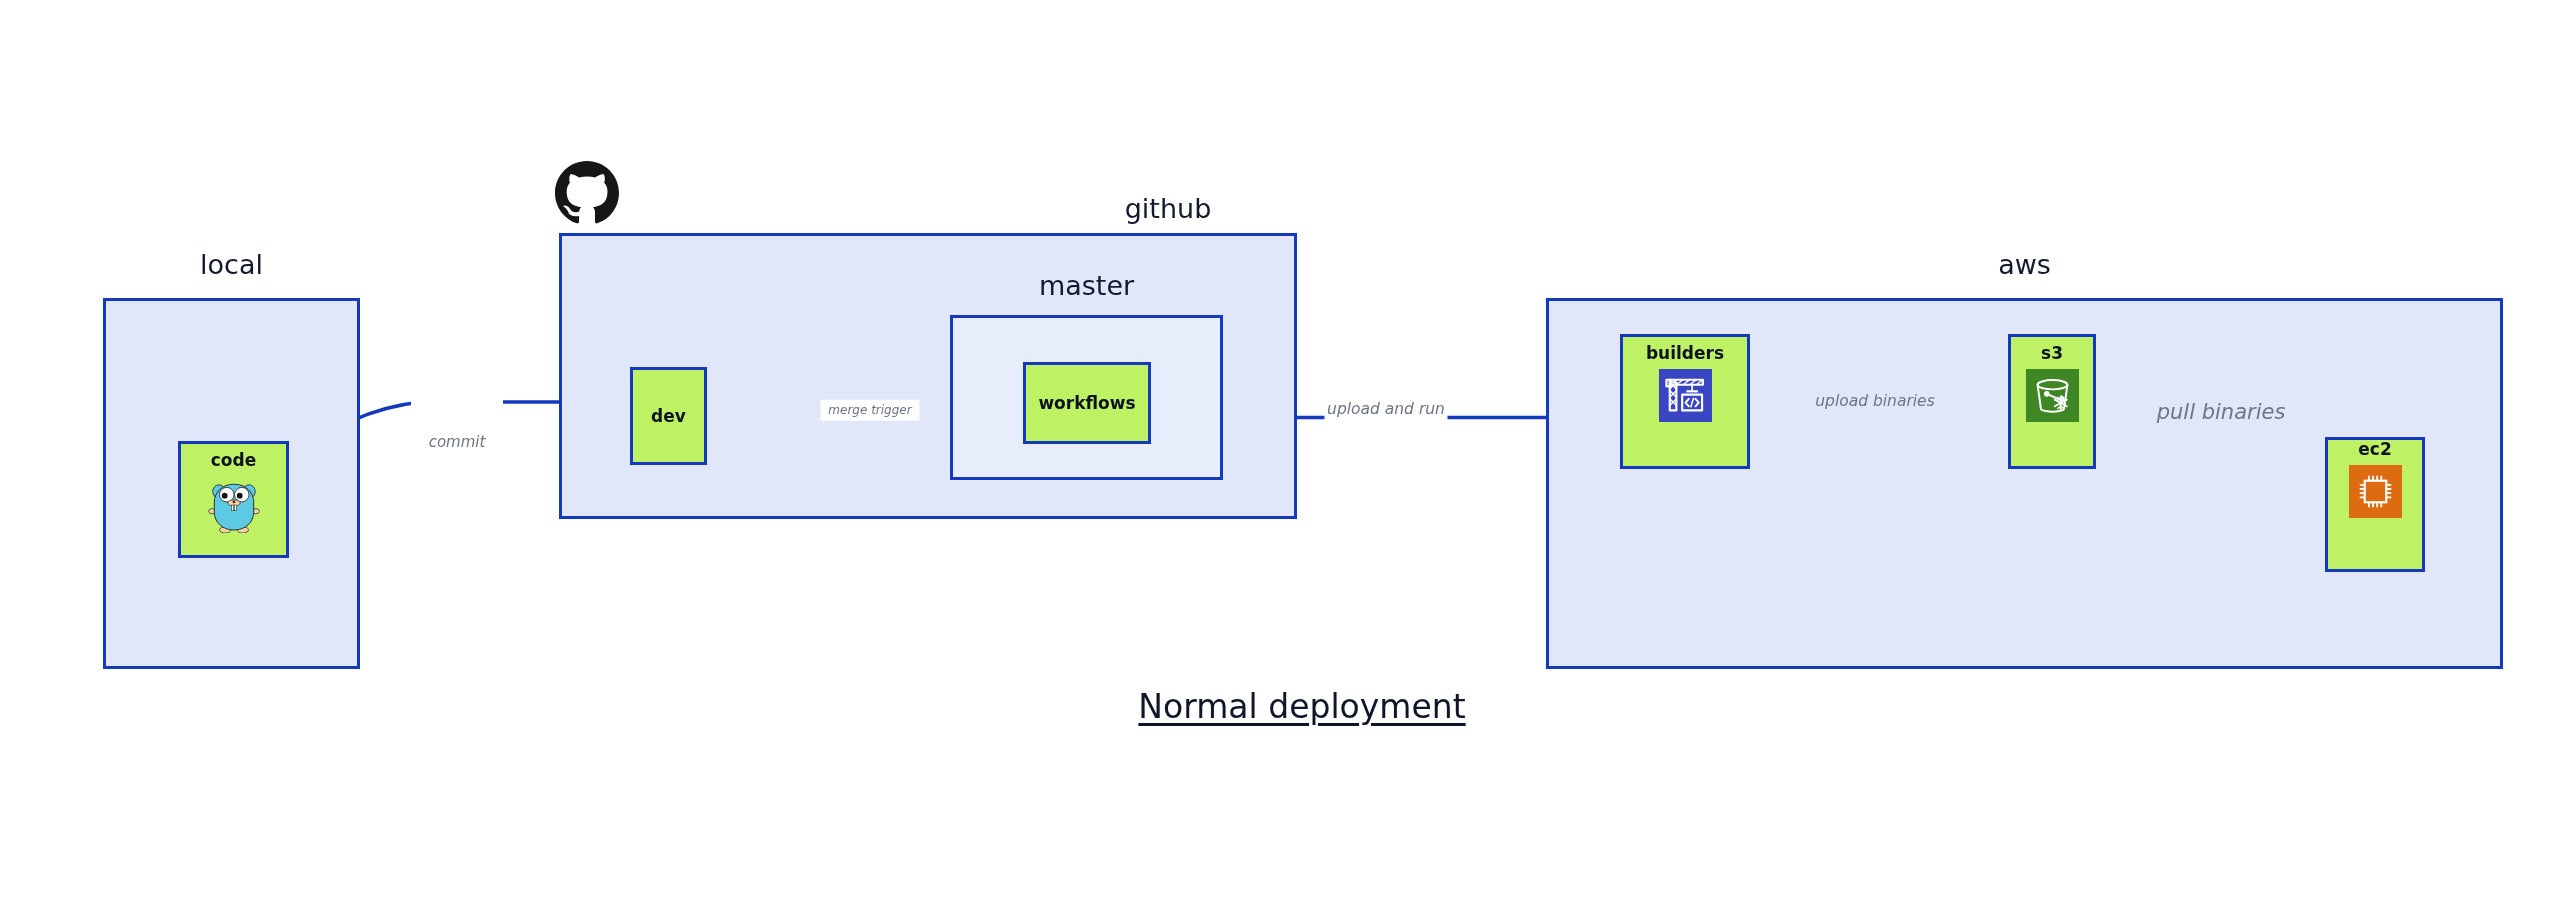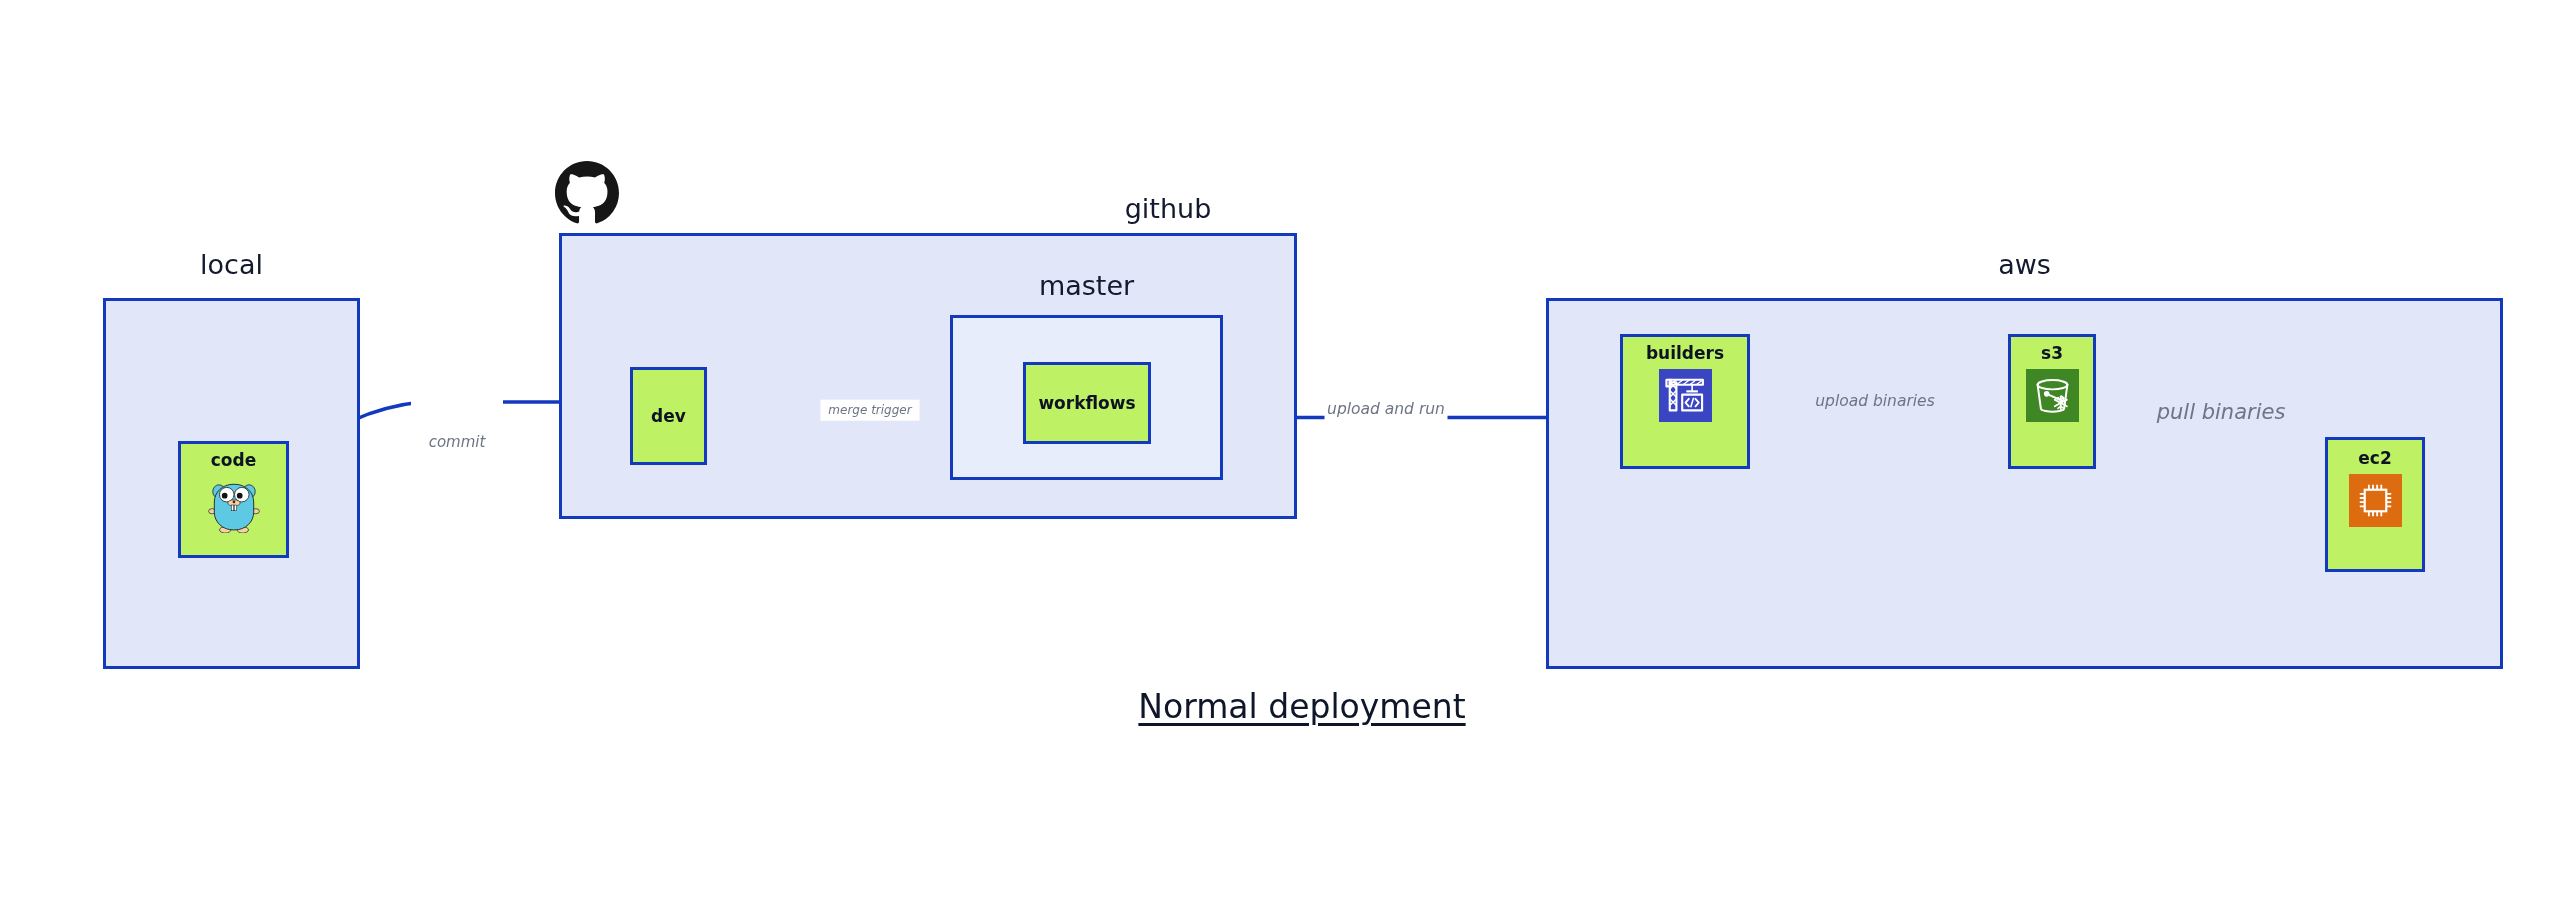--- a/index.html
+++ b/index.html
@@ -251,21 +251,21 @@
           <path d="M42 33 L42 49"></path>
           <path d="M34.7 37 L49.3 45"></path>
           <path d="M49.3 37 L34.7 45"></path>
           <path d="M38.6 34.4 L42 37.2 L45.4 34.4" fill="none" stroke-width="1.8"></path>
           <path d="M38.6 47.6 L42 44.8 L45.4 47.6" fill="none" stroke-width="1.8"></path>
         </g>
       </svg>
     </span>
   </div>
 
-  <div class="node" style="left:2325px; top:437px; width:100px; height:135px; padding-top:10px;">
+  <div class="node" style="left:2325px; top:437px; width:100px; height:135px; padding-top:1px;">
     <div class="node-label" style="font-size:17px;">ec2</div>
     <span class="svc-tile" style="margin-top:7.2px;">
       <svg width="53" height="53" viewBox="0 0 64 64" xmlns="http://www.w3.org/2000/svg">
         <rect width="64" height="64" fill="#DD6B10"></rect>
         <g stroke="#ffffff" stroke-width="2.6" fill="none">
           <rect x="19" y="19" width="26" height="26"></rect>
         </g>
         <g stroke="#ffffff" stroke-width="2.2" stroke-linecap="butt">
 
           <path d="M24 13 L24 19 M29 13 L29 19 M34 13 L34 19 M39 13 L39 19"></path>

